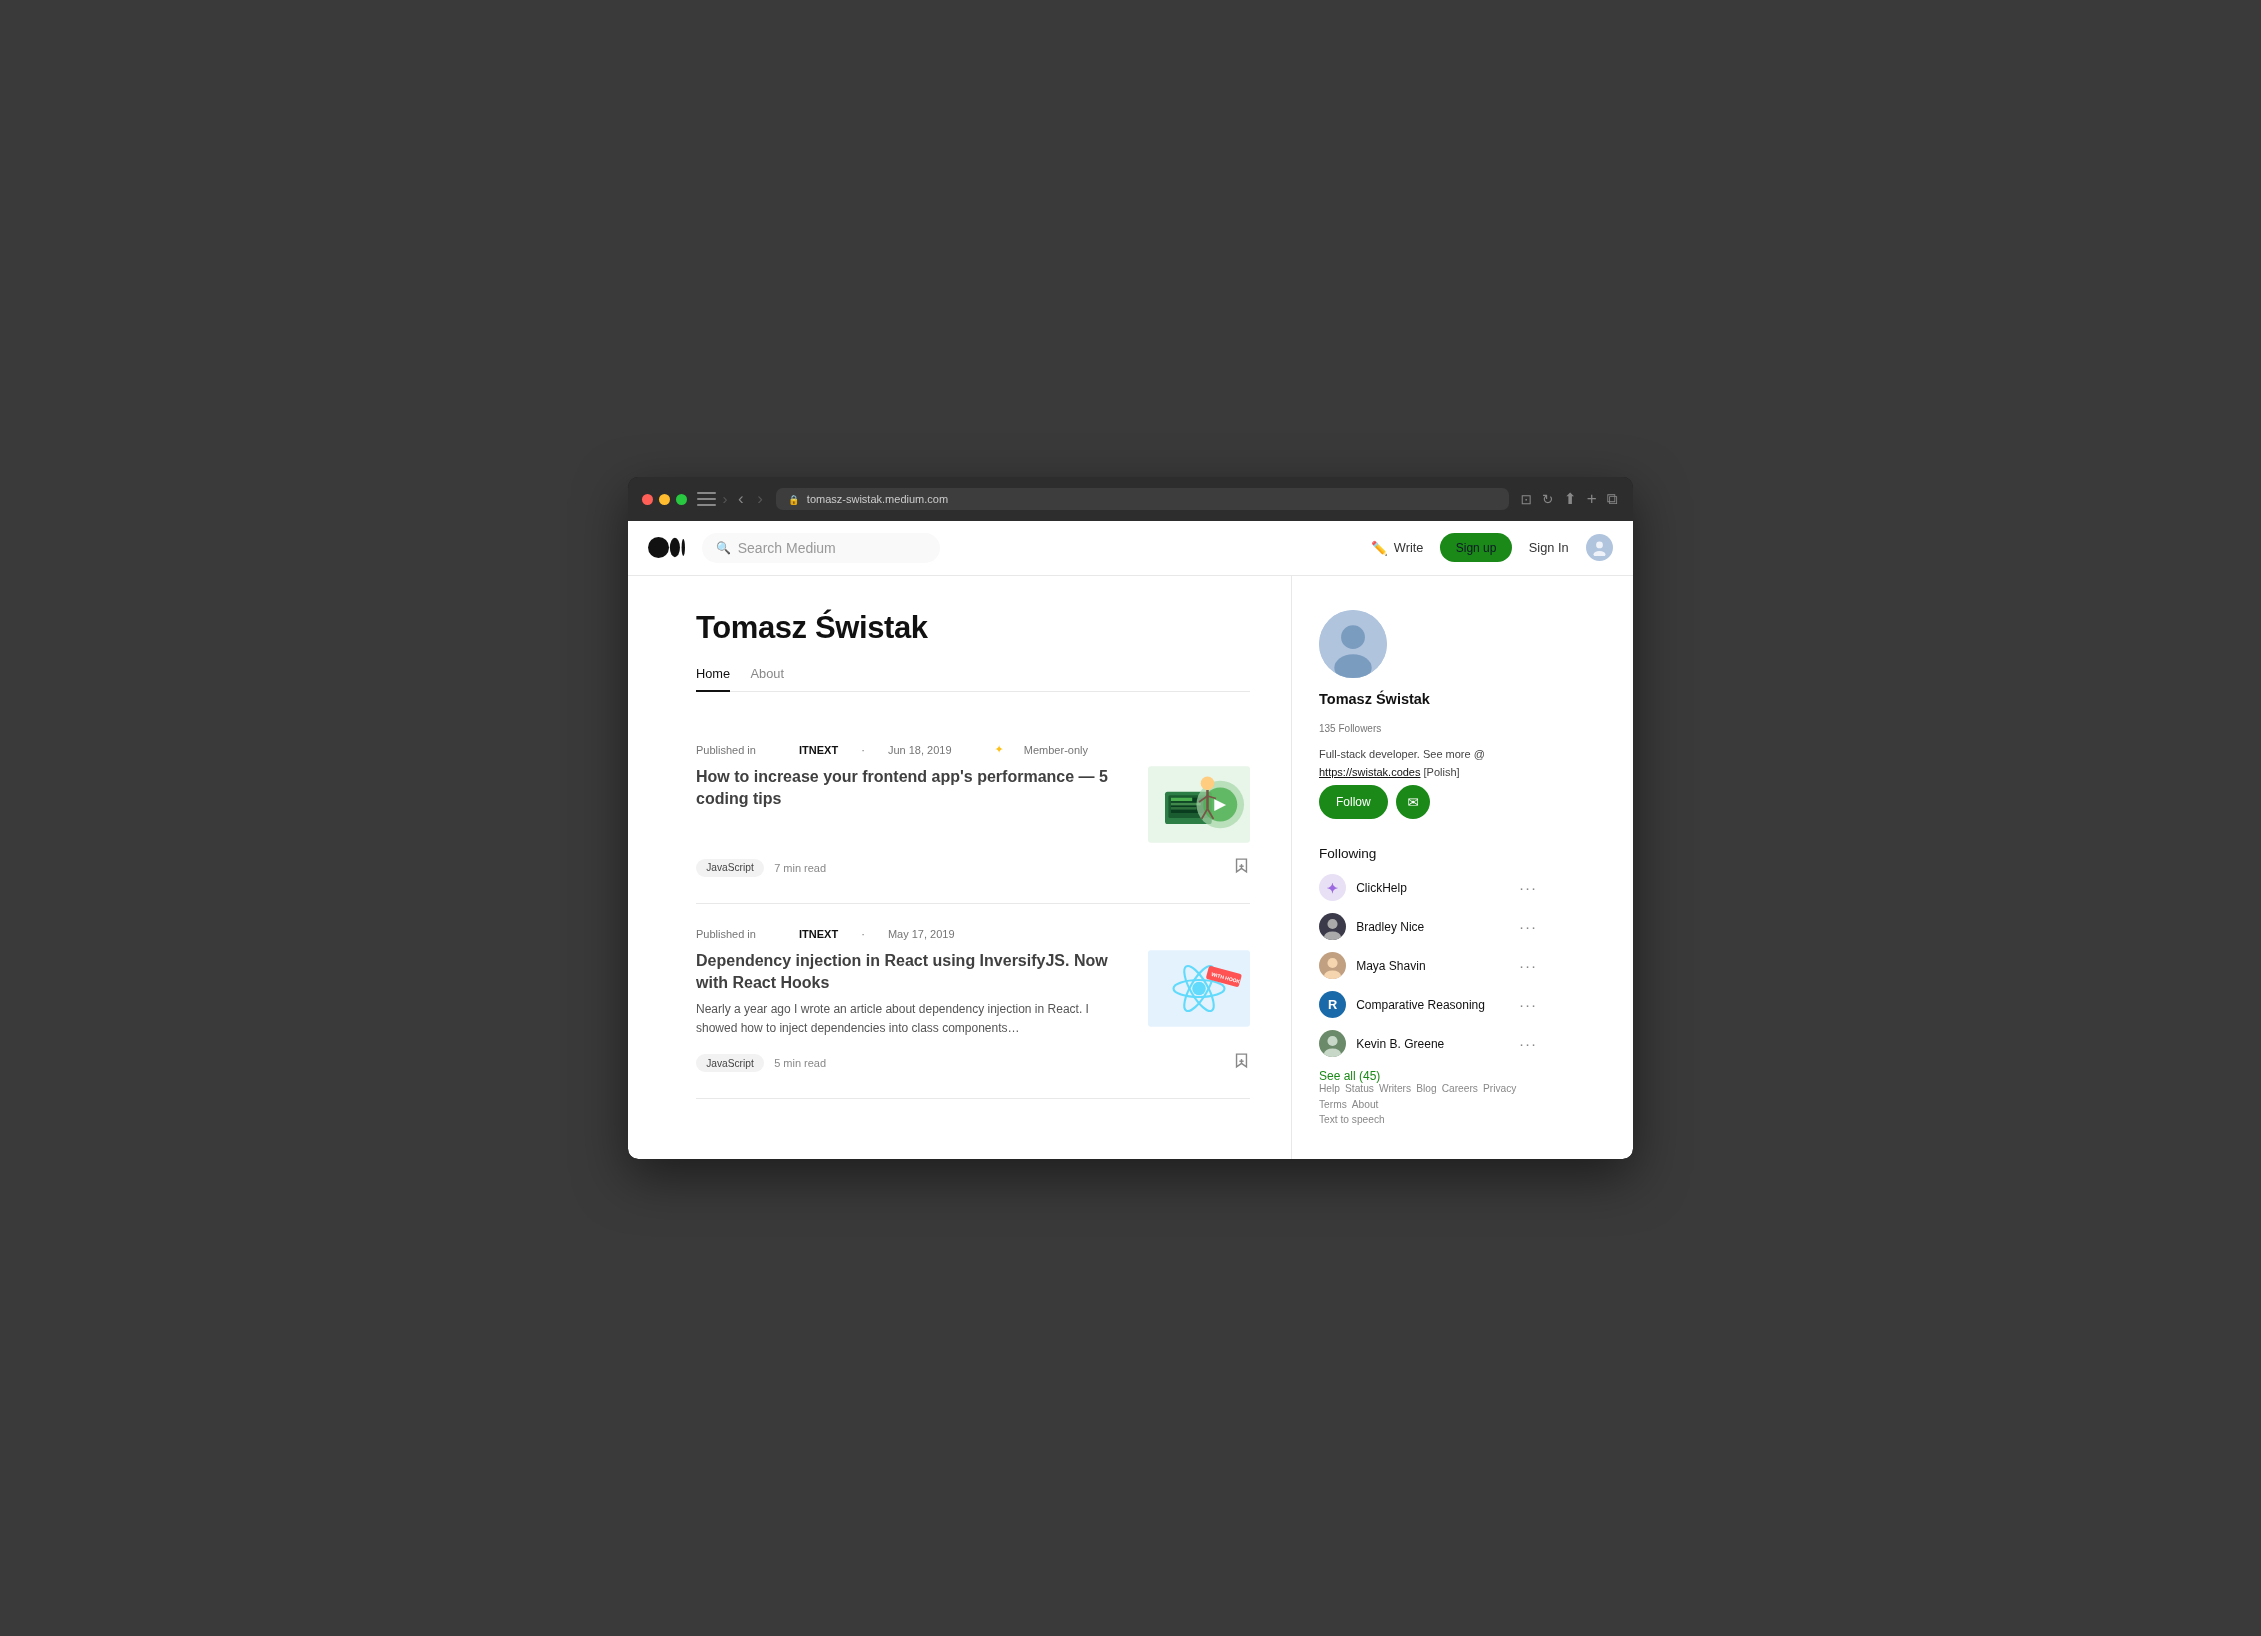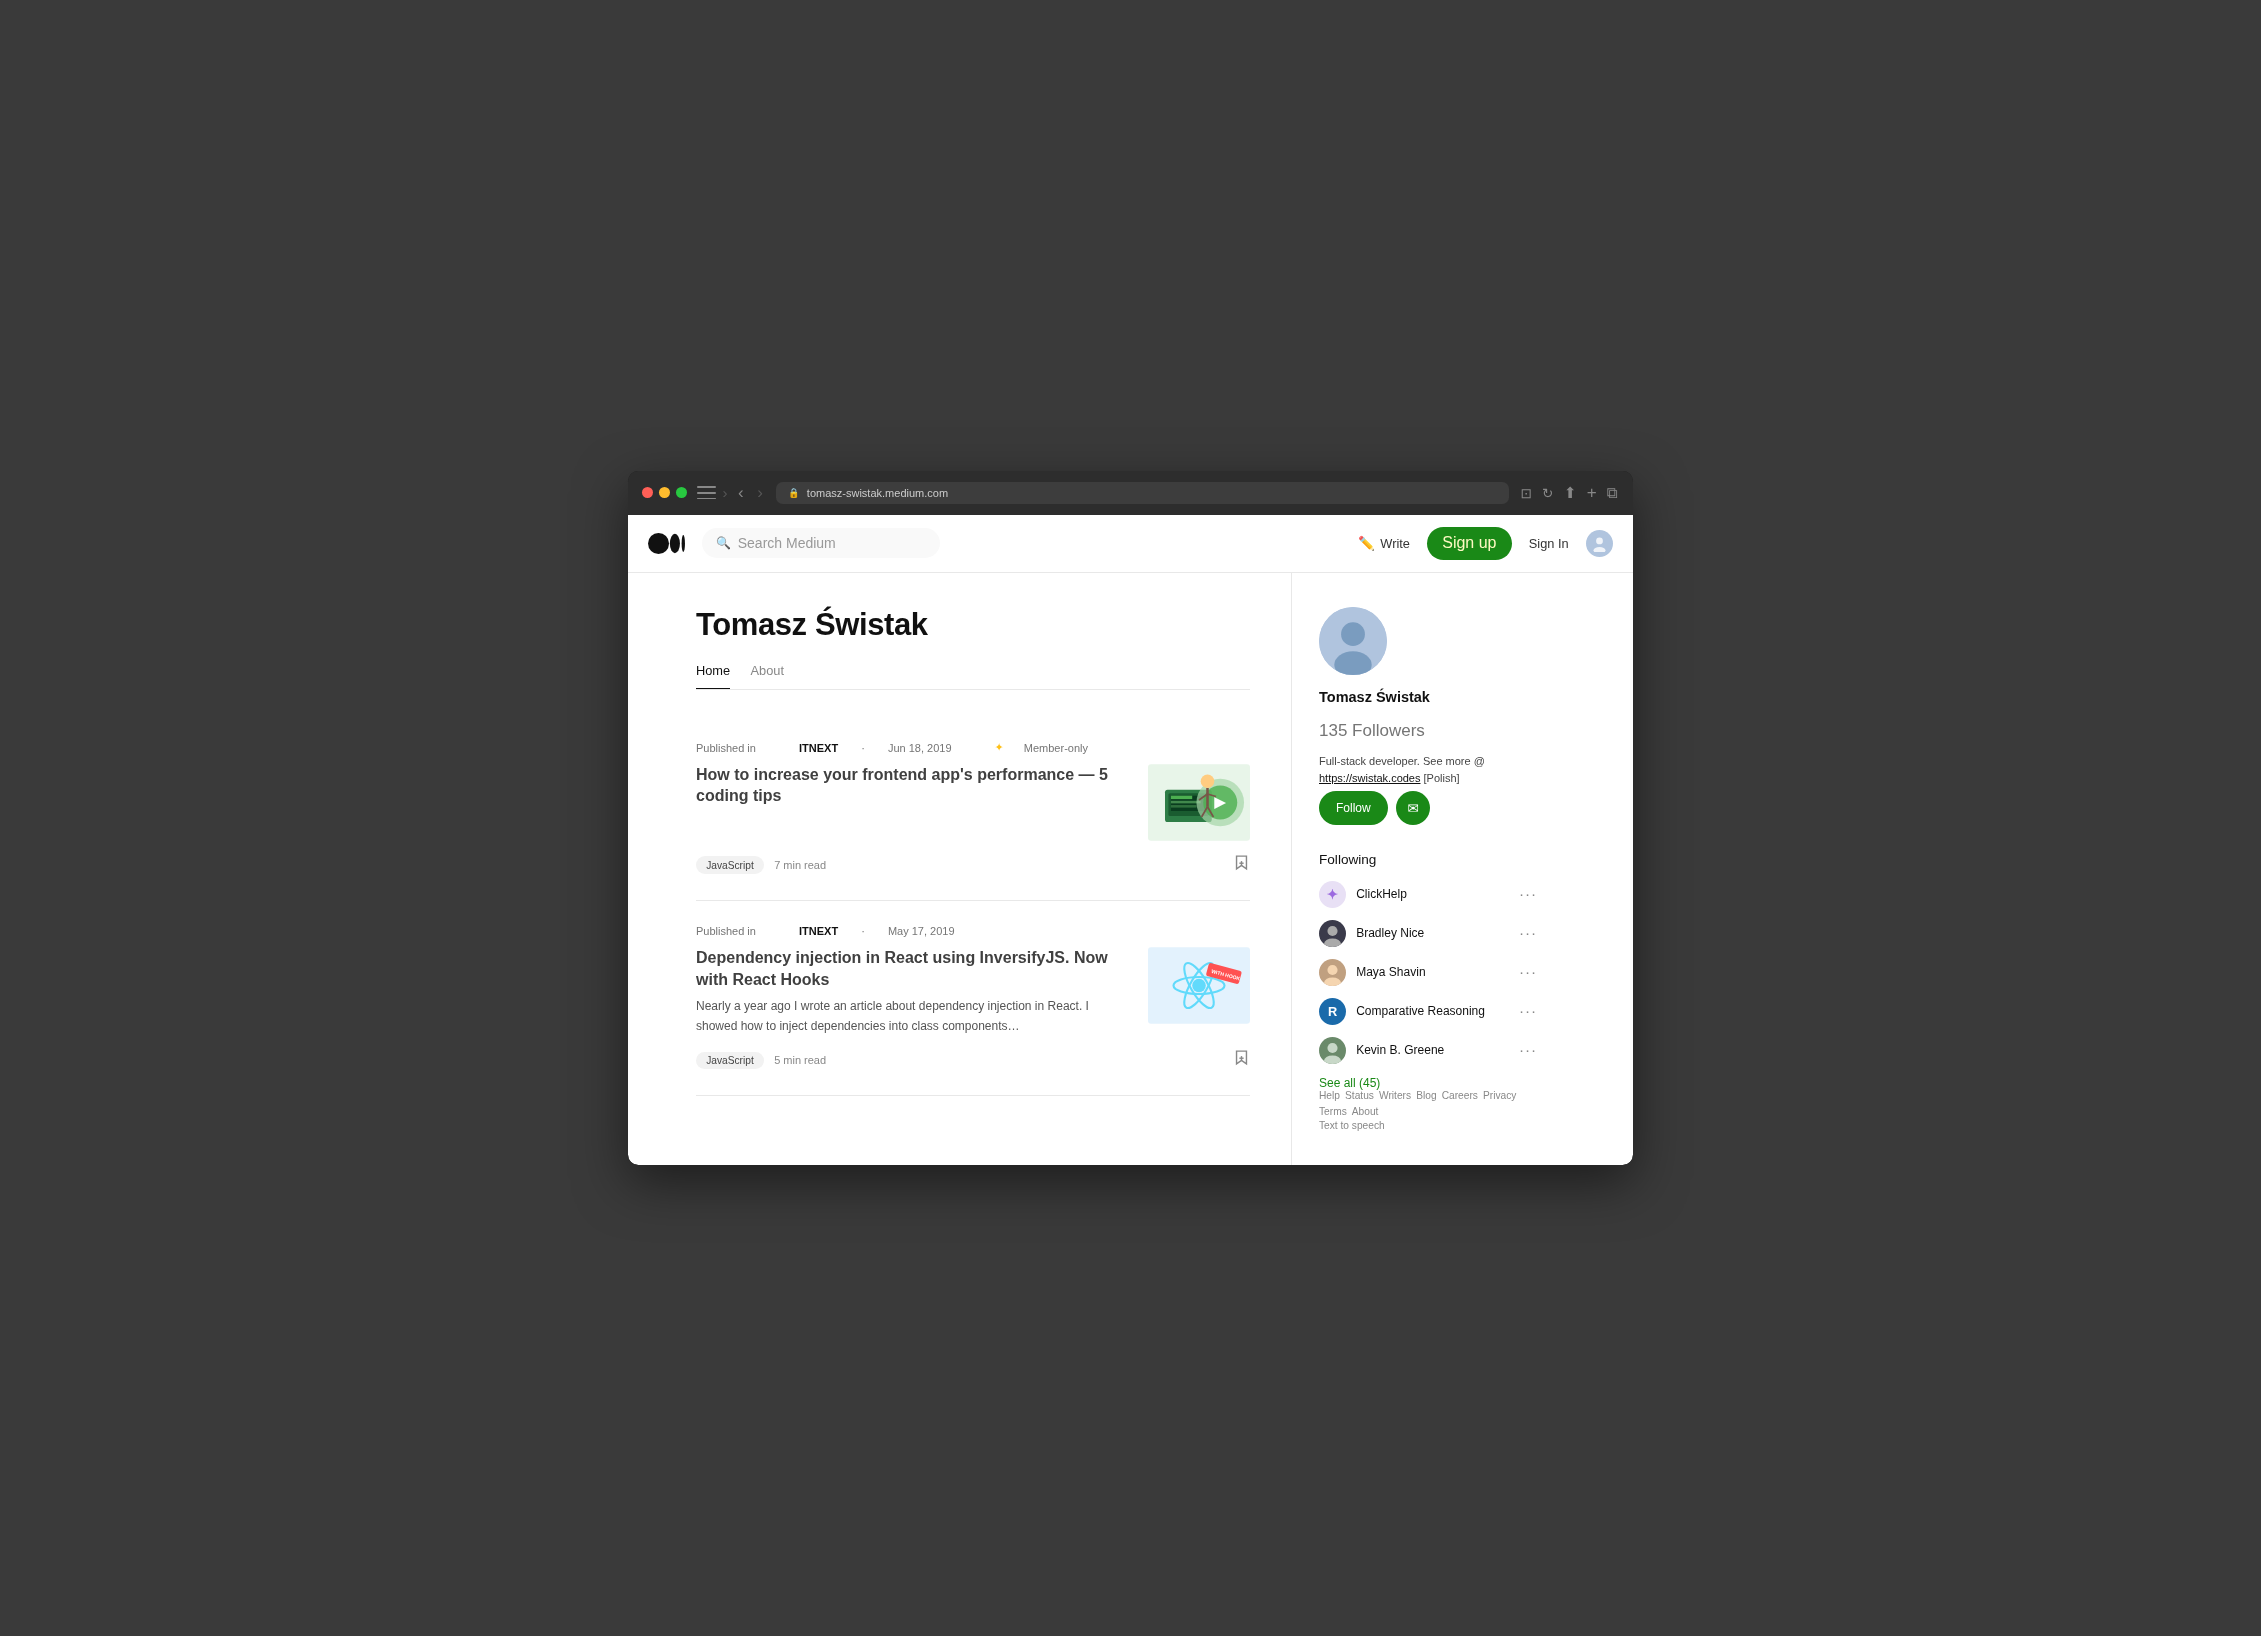--- a/index.html
+++ b/index.html
@@ -149,25 +149,25 @@
       color: #333;
       font-size: 12.8px;
       cursor: pointer;
       text-decoration: none;
       background: none;
       border: none;
     }
 
     .signup-btn {
       background: #1a8917;
-      color: #fef9c3;
+      color: #0f172a;
       border: none;
       border-radius: 17px;
       padding: 7.7px 15.3px;
-      font-size: 16px;
+      font-size: 12px;
       cursor: pointer;
       font-weight: 500;
     }
 
     .signin-link {
       color: #333;
       font-size: 12.8px;
       cursor: pointer;
       text-decoration: none;
     }
@@ -355,21 +355,21 @@
     }
 
     .sidebar-author-name {
       font-size: 14.5px;
       font-weight: 600;
       color: #111;
       margin-bottom: 3.4px;
     }
 
     .sidebar-followers {
-      font-size: 17px;
+      font-size: 10px;
       color: #757575;
       margin-bottom: 12px;
       margin-top: 16px;
     }
 
     .sidebar-bio {
       font-size: 11px;
       color: #444;
       line-height: 1.6;
       margin-bottom: 3.4px;

